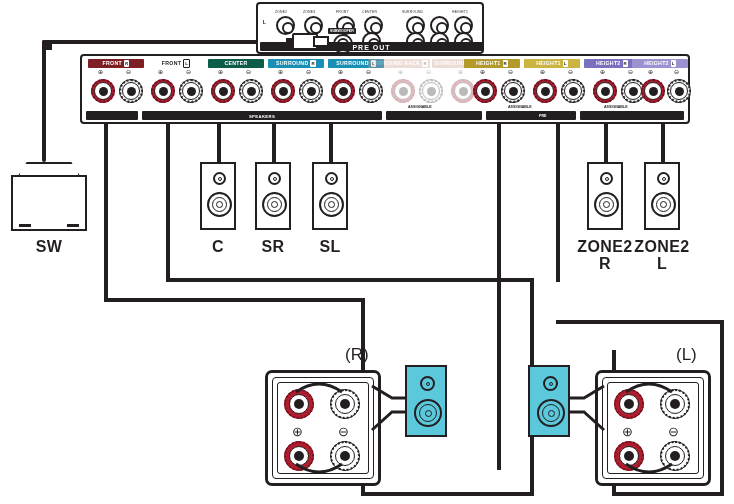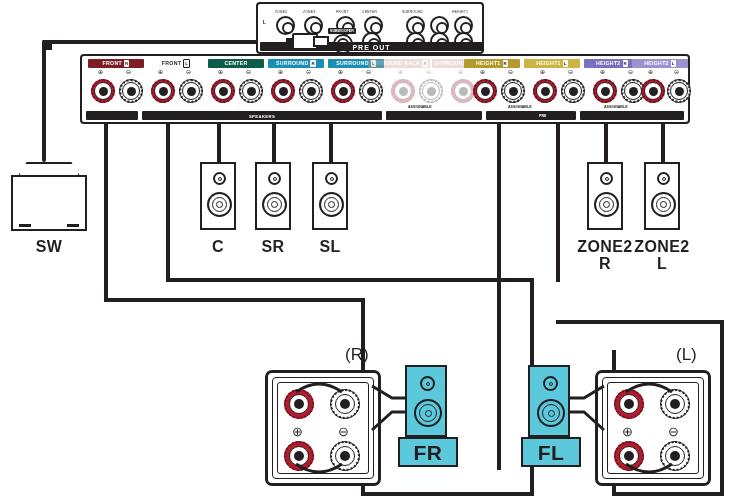--- a/index.html
+++ b/index.html
@@ -486,21 +486,20 @@
   </svg>
 
   <svg class="leader" style="left:370px;top:370px;" width="60" height="70">
     <path d="M 2 16 L 22 28 L 44 28" stroke="#231f20" stroke-width="3" fill="none"></path>
     <path d="M 2 60 L 22 42 L 44 42" stroke="#231f20" stroke-width="3" fill="none"></path>
   </svg>
   <div class="spk cyan" style="left:405px;top:365px;width:42px;height:72px;">
     <div class="tw" style="left:13px;top:9px;width:15px;height:15px;"></div>
     <div class="wf" style="left:7px;top:32px;width:28px;height:28px;"></div>
   </div>
-  <div class="cyanlbl" style="left:398px;top:437px;width:60px;height:30px;line-height:28px;">FR</div>
 
   <div class="chanmark" style="left:676px;top:345px;">(L)</div>
   <div class="termblk" style="left:595px;top:370px;width:116px;height:116px;">
     <div class="inner1"></div>
     <div class="inner2"></div>
 
     <div class="bpost red" style="left:16px;top:16px;">
       <div class="outer"></div>
         <div class="dots"></div>
         <div class="mid"></div>
@@ -534,15 +533,14 @@
     <path d="M 31 94 Q 54 110 77 94" stroke="#231f20" stroke-width="3" fill="none"></path>
   </svg>
   <svg class="leader" style="left:546px;top:370px;" width="60" height="70">
     <path d="M 58 16 L 38 28 L 16 28" stroke="#231f20" stroke-width="3" fill="none"></path>
     <path d="M 58 60 L 38 42 L 16 42" stroke="#231f20" stroke-width="3" fill="none"></path>
   </svg>
   <div class="spk cyan" style="left:528px;top:365px;width:42px;height:72px;">
     <div class="tw" style="left:13px;top:9px;width:15px;height:15px;"></div>
     <div class="wf" style="left:7px;top:32px;width:28px;height:28px;"></div>
   </div>
-  <div class="cyanlbl" style="left:521px;top:437px;width:60px;height:30px;line-height:28px;">FL</div>
 
 </div>
 
 </body></html>

